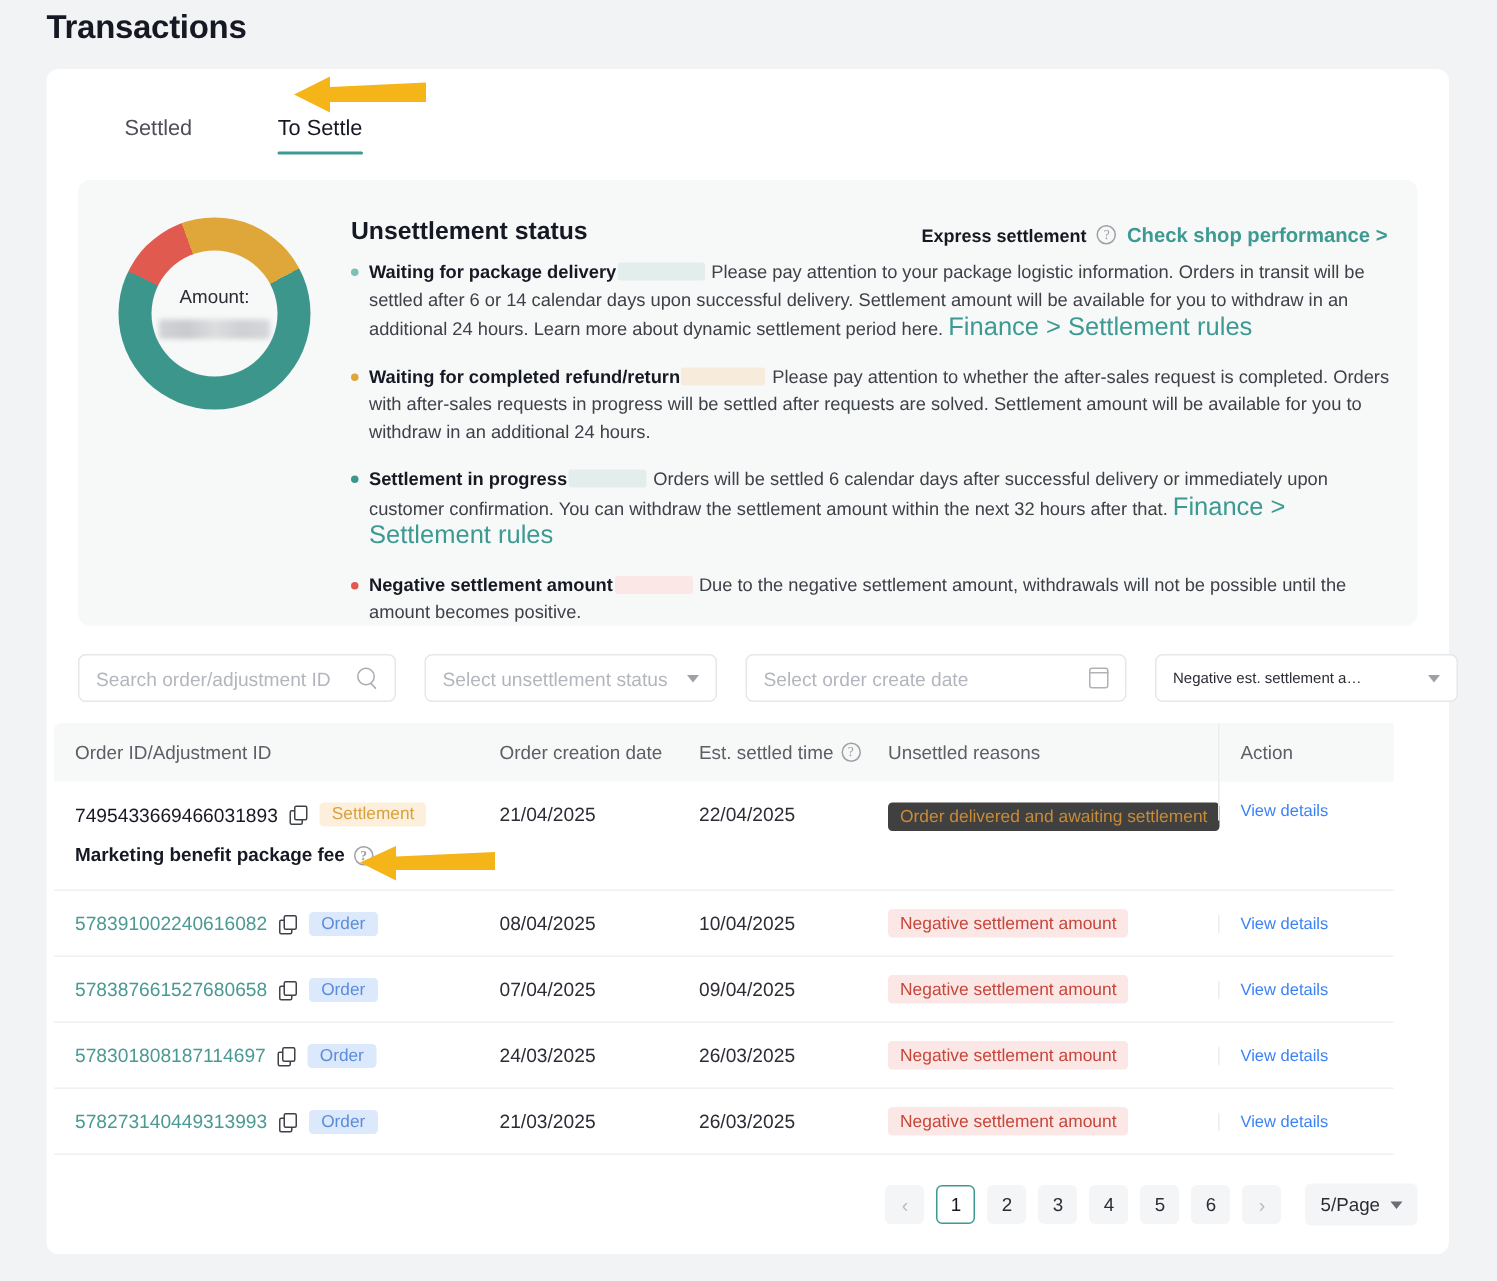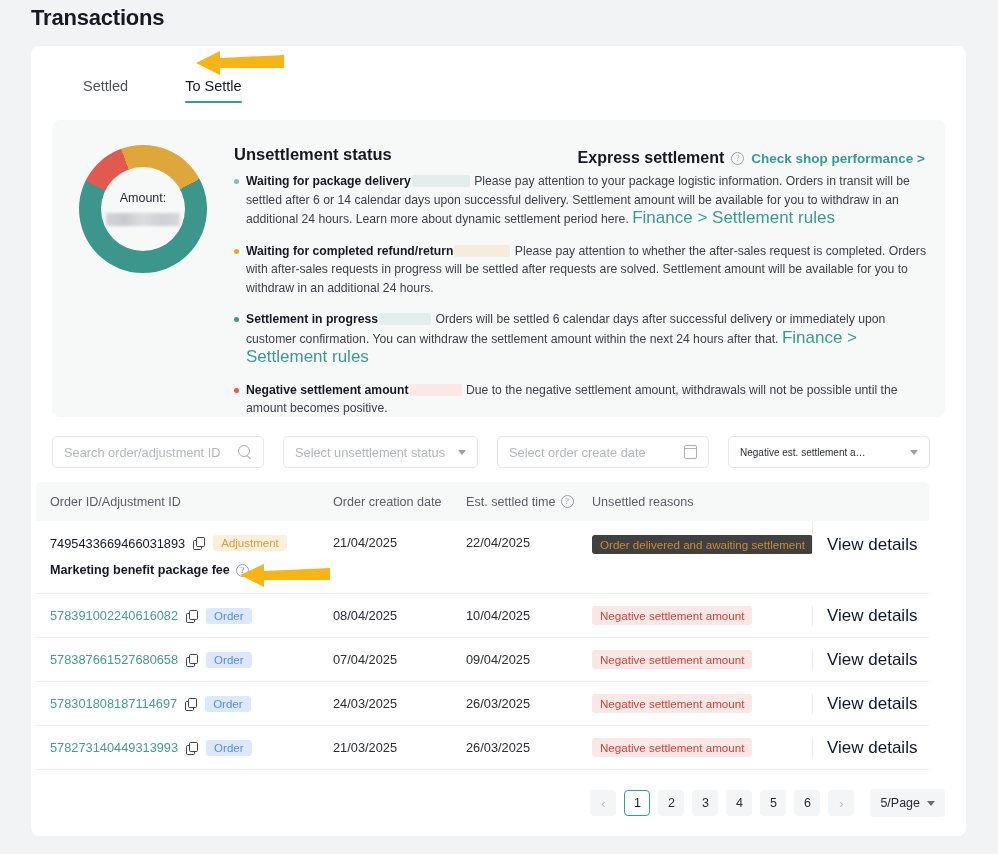--- a/index.html
+++ b/index.html
@@ -77,21 +77,21 @@
   }
 
   .panel-title {
     position: absolute; left: 182px; top: 25px;
     font-size: 16.5px; font-weight: bold; color: #161823;
   }
   .panel-head-right {
     position: absolute; right: 20px; top: 29px;
     display: flex; align-items: center; gap: 7px;
   }
-  .express-label { font-size: 16px; color: #161823; font-weight: bold; }
+  .express-label { font-size: 12px; color: #161823; font-weight: bold; }
   .info-circ {
     width: 13px; height: 13px; border-radius: 50%;
     border: 1px solid #9ea0a6; color: #9ea0a6;
     font-size: 9px; line-height: 11px; text-align: center;
     display: inline-block; font-family: "Liberation Serif", serif;
   }
   .link-teal { font-size: 13.5px; color: #3c9a92; cursor: pointer; font-weight: bold; }
 
   .bullets { position: absolute; left: 182px; top: 52px; width: 700px; }
   .bullet-item { position: relative; padding-left: 12px; margin-bottom: 13px; }
@@ -121,21 +121,21 @@
   .field {
     height: 32px; border: 1px solid #e6e7ea; border-radius: 5px;
     background: #fff; display: flex; align-items: center;
     padding: 0 11px; cursor: pointer;
   }
   .field-ph { font-size: 12.8px; color: #b4b6bd; flex: 1; white-space: nowrap; }
   .field-val { font-size: 10px; color: #2b2c34; flex: 1; white-space: nowrap;
     overflow: hidden; text-overflow: ellipsis; }
   .f-search { width: 212px; }
   .f-status { width: 195px; }
-  .f-date { width: 212px; }
+  .f-date { width: 254px; }
   .f-neg { width: 202px; }
   .chev {
     width: 0; height: 0; border-left: 4px solid transparent;
     border-right: 4px solid transparent; border-top: 5px solid #9ea0a6;
     margin-left: 6px;
   }
 
   
   .table { position: absolute; left: 5px; top: 436px; width: 893px; }
   .thead {
@@ -177,21 +177,21 @@
     position: absolute; left: 14px; top: 42px;
     display: flex; align-items: center; gap: 6px;
     font-size: 12.6px; color: #161823; font-weight: bold;
   }
   .reason-badge {
     font-size: 11.6px; padding: 3px 8px; border-radius: 3px; white-space: nowrap;
     display: inline-block;
   }
   .r-amber { background: #404040; color: #c78b37; }
   .r-red { background: #fbe7e5; color: #c8453a; }
-  .view-link { color: #0f172a; font-size: 17px; cursor: pointer; }
+  .view-link { color: #3b82f6; font-size: 11px; cursor: pointer; }
 
   
   .pager {
     position: absolute; right: 21px; top: 743px;
     display: flex; align-items: center; gap: 8px;
   }
   .pbtn {
     min-width: 26px; height: 26px; border-radius: 4px; background: #f4f5f6;
     display: flex; align-items: center; justify-content: center;
     font-size: 12.5px; color: #2b2c34; cursor: pointer; padding: 0 6px;
@@ -276,21 +276,21 @@
           <div class="bullet-text">
             <span class="bullet-label">Waiting for completed refund/return</span><span class="masked m-amber"></span>
             <span>Please pay attention to whether the after-sales request is completed. Orders with after-sales requests in progress will be settled after requests are solved. Settlement amount will be available for you to withdraw in an additional 24 hours.</span>
           </div>
         </div>
 
         <div class="bullet-item">
           <span class="dot" style="background:#3c968c"></span>
           <div class="bullet-text">
             <span class="bullet-label">Settlement in progress</span><span class="masked m-teal2"></span>
-            <span>Orders will be settled 6 calendar days after successful delivery or immediately upon customer confirmation. You can withdraw the settlement amount within the next 24 hours after that.</span>
+            <span>Orders will be settled 6 calendar days after successful delivery or immediately upon customer confirmation. You can withdraw the settlement amount within the next 32 hours after that.</span>
             <span class="inline-link">Finance &gt; Settlement rules</span>
           </div>
         </div>
 
         <div class="bullet-item">
           <span class="dot" style="background:#e05a4f"></span>
           <div class="bullet-text">
             <span class="bullet-label">Negative settlement amount</span><span class="masked m-red"></span>
             <span>Due to the negative settlement amount, withdrawals will not be possible until the amount becomes positive.</span>
           </div>
@@ -320,28 +320,29 @@
 
     <div class="table">
       <div class="thead">
         <div class="cell c-id">Order ID/Adjustment ID</div>
         <div class="cell c-date">Order creation date</div>
         <div class="cell c-est">
           <span>Est. settled time</span>
           <span class="info-circ">?</span>
         </div>
         <div class="cell c-reason">Unsettled reasons</div>
+        <div class="cell c-action">Action</div>
       </div>
 
       <div class="trow tall" style="position:relative">
         <div class="cell c-id">
           <span class="id-wrap">
             <span class="id-plain">7495433669466031893</span>
             <span class="copy-ic"></span>
-            <span class="badge b-adj">Adjustment</span>
+            <span class="badge b-adj">Settlement</span>
           </span>
         </div>
         <div class="cell c-date">21/04/2025</div>
         <div class="cell c-est">22/04/2025</div>
         <div class="cell c-reason">
           <span class="reason-badge r-amber">Order delivered and awaiting settlement</span>
         </div>
         <div class="cell c-action">
           <span class="view-link">View details</span>
         </div>

